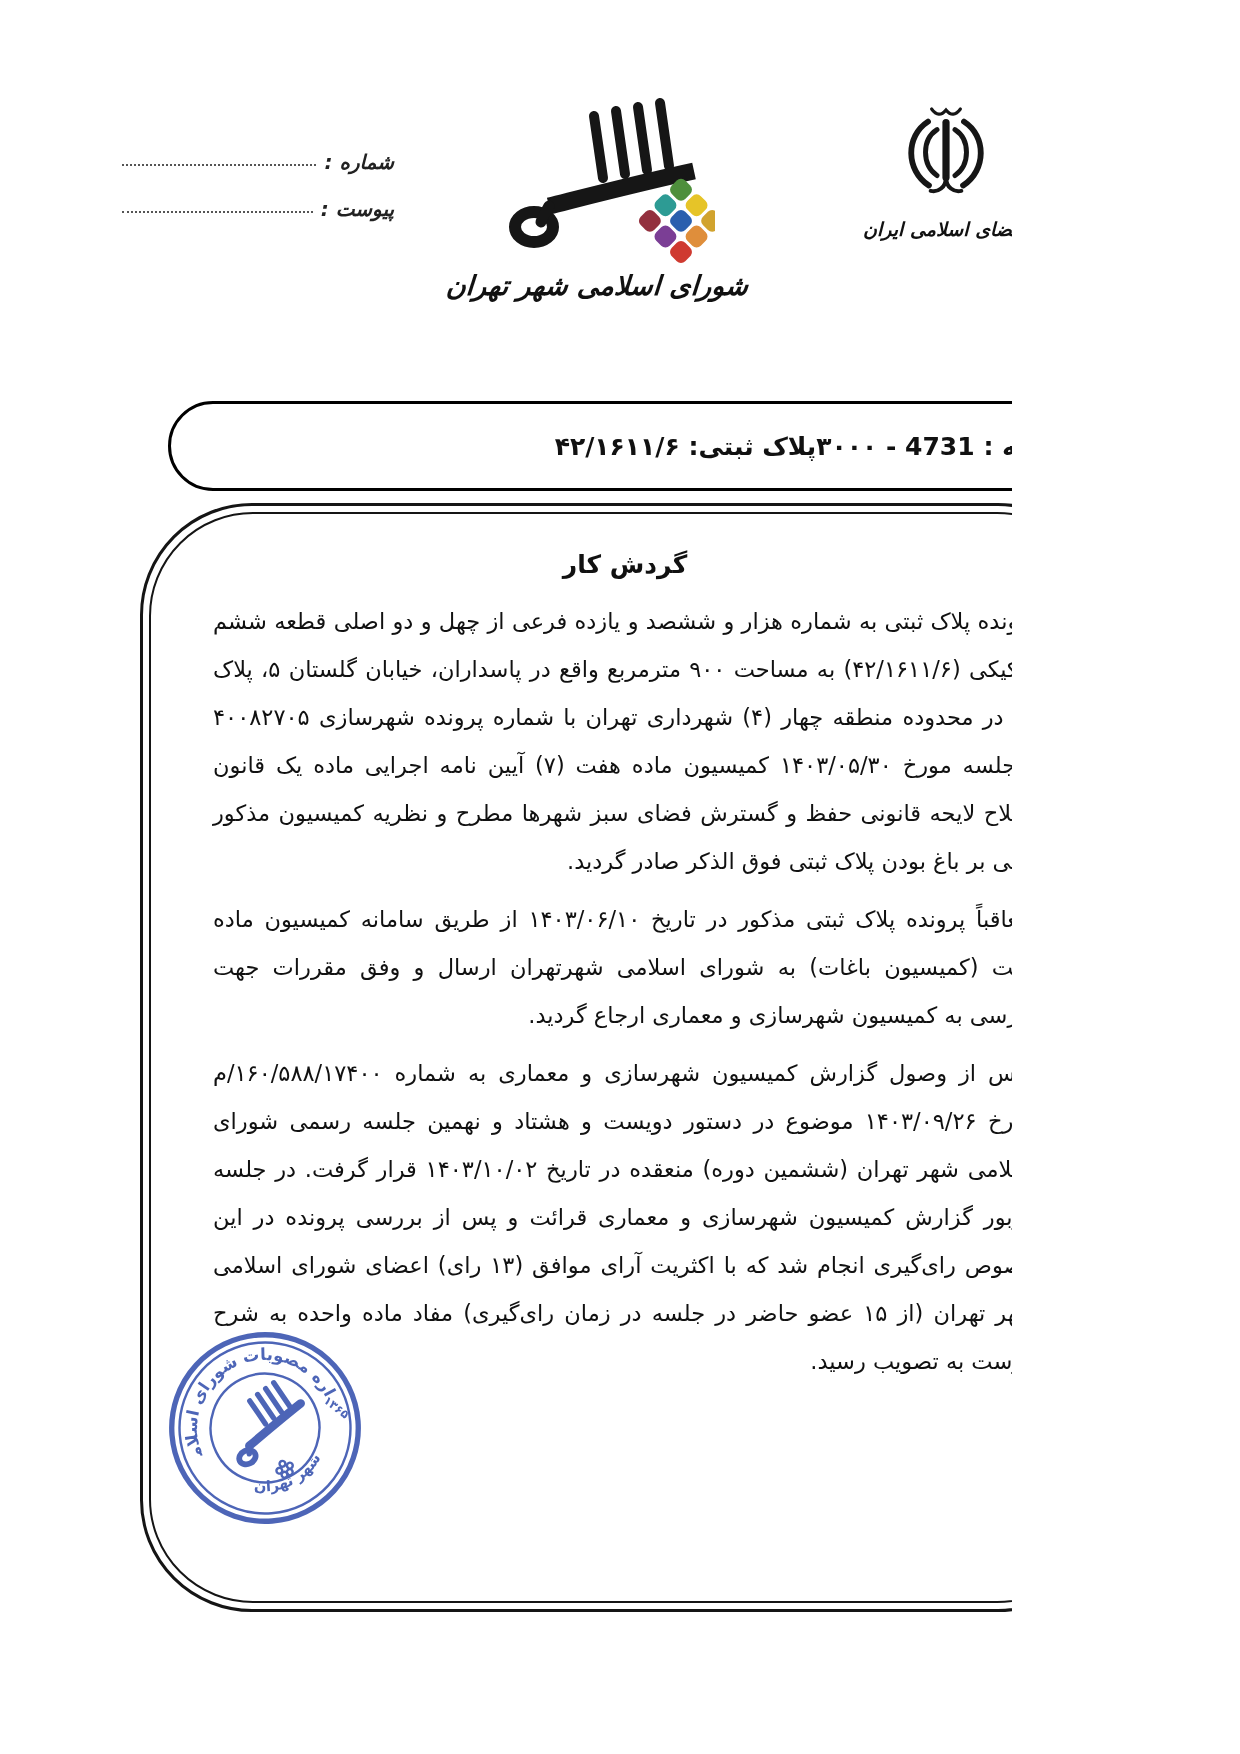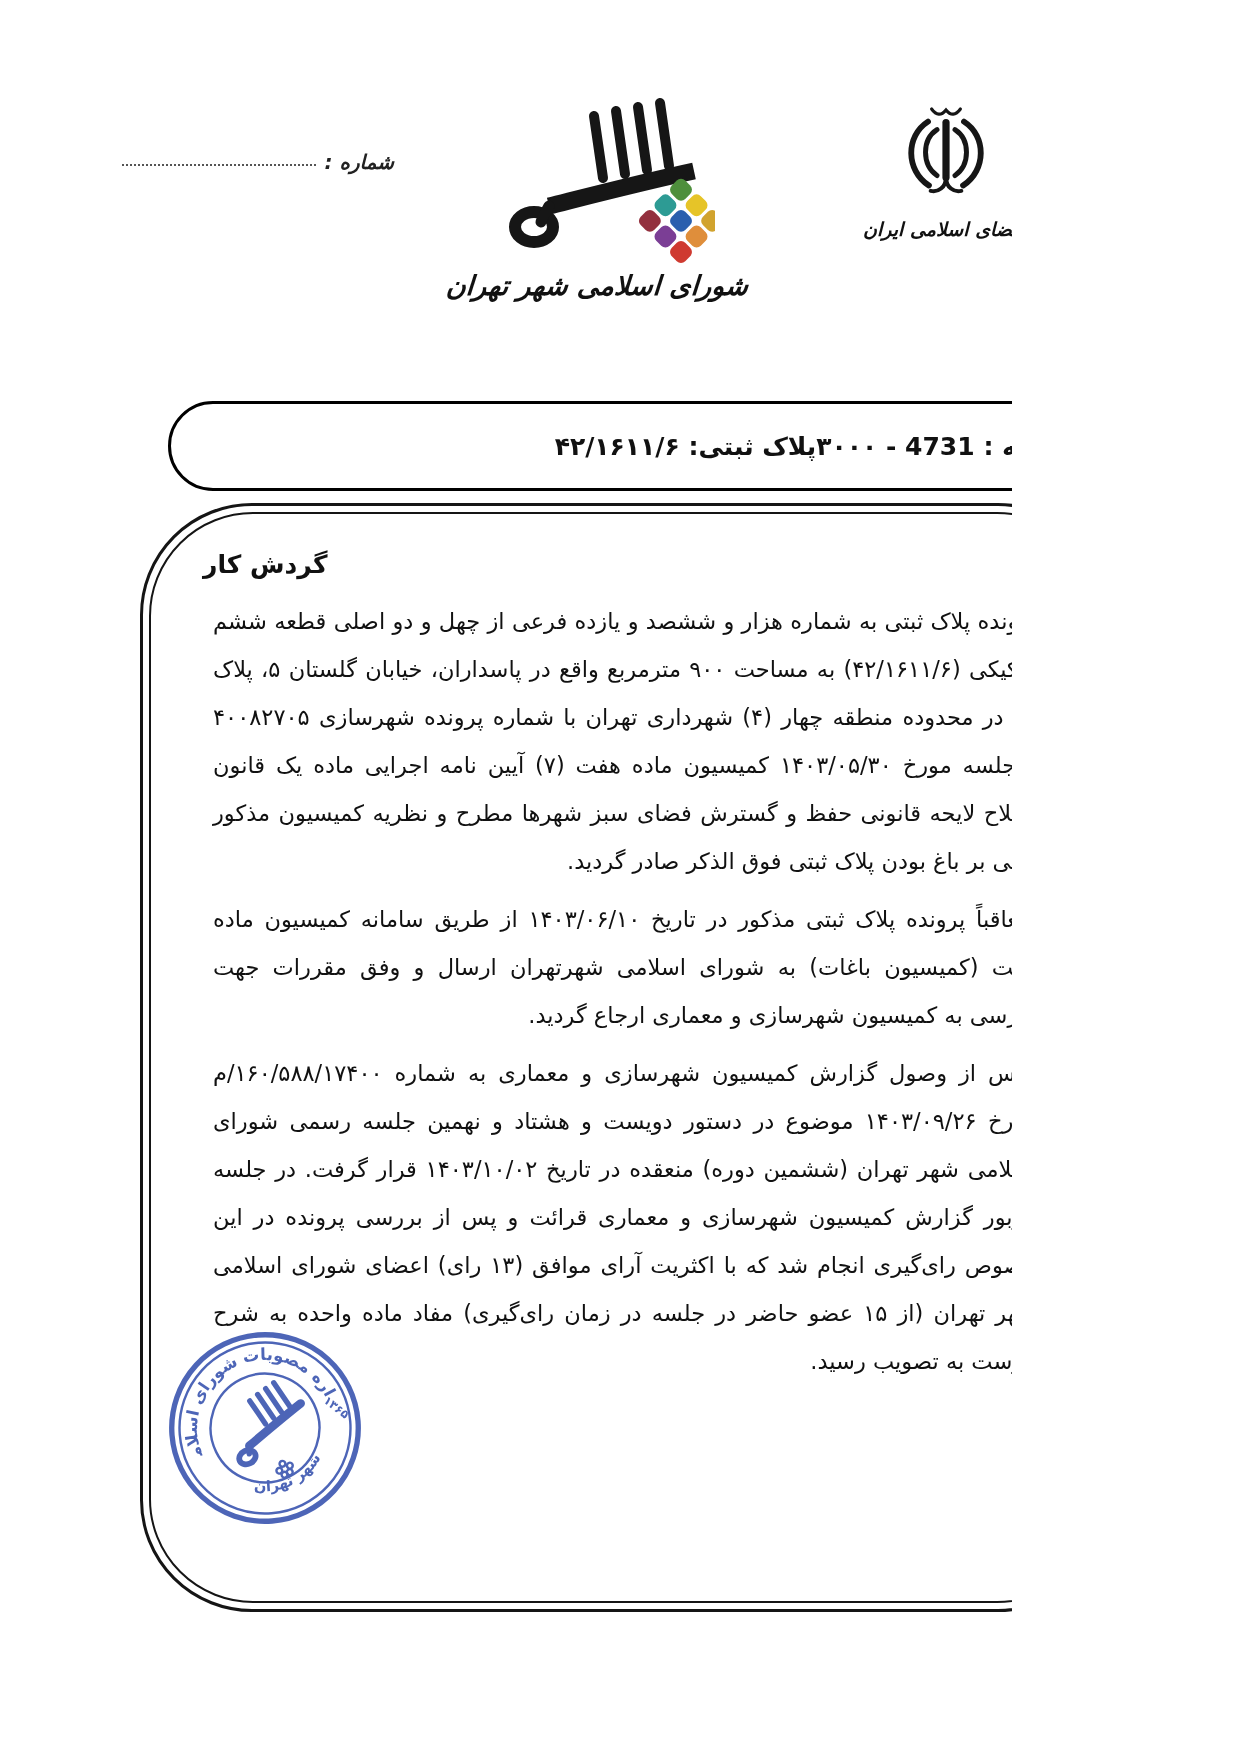--- a/index.html
+++ b/index.html
@@ -56,21 +56,21 @@
     position:absolute; left:140px; top:503px; width:970px; height:1109px;
     box-sizing:border-box;
     border:3.5px solid #151515; border-radius:112px; background:#fff;
   }
   .main-box-inner{
     position:absolute; inset:6px;
     border:2.5px solid #151515; border-radius:104px;
     padding:30px 52px 0 52px; box-sizing:border-box;
   }
   .wf-title{
-    text-align:left; font-weight:bold; font-size:25px; margin:6px 0 18px 0;
+    text-align:center; font-weight:bold; font-size:25px; margin:6px 0 18px 0;
   }
   .wf-text p{
     margin:10px; font-size:22.5px; line-height:48px;
     text-align:justify; direction:rtl;
   }
   .wf-text p.indent{text-indent:14px;}
   
   .stamp{
     position:absolute; left:163px; top:1326px; width:204px; height:204px;
     opacity:0.9;
@@ -78,20 +78,24 @@
   .stamp svg{display:block;}
 </style>
 </head>
 <body>
 
 <div class="page">
 
   <div class="meta-fields">
     <div class="meta-row">
       <span class="meta-label">شماره :</span>
+      <span class="meta-dots"></span>
+    </div>
+    <div class="meta-row">
+      <span class="meta-label">پیوست :</span>
       <span class="meta-dots"></span>
     </div>
   </div>
 
   <div class="logo-block">
     <svg class="logo-mark" width="230" height="172" viewBox="0 0 230 172">
       <g fill="none" stroke="#161616" stroke-linecap="round">
 
         <path d="M118,86 L109,24" stroke-width="10"></path>
         <path d="M140,82 L131,19" stroke-width="10"></path>

